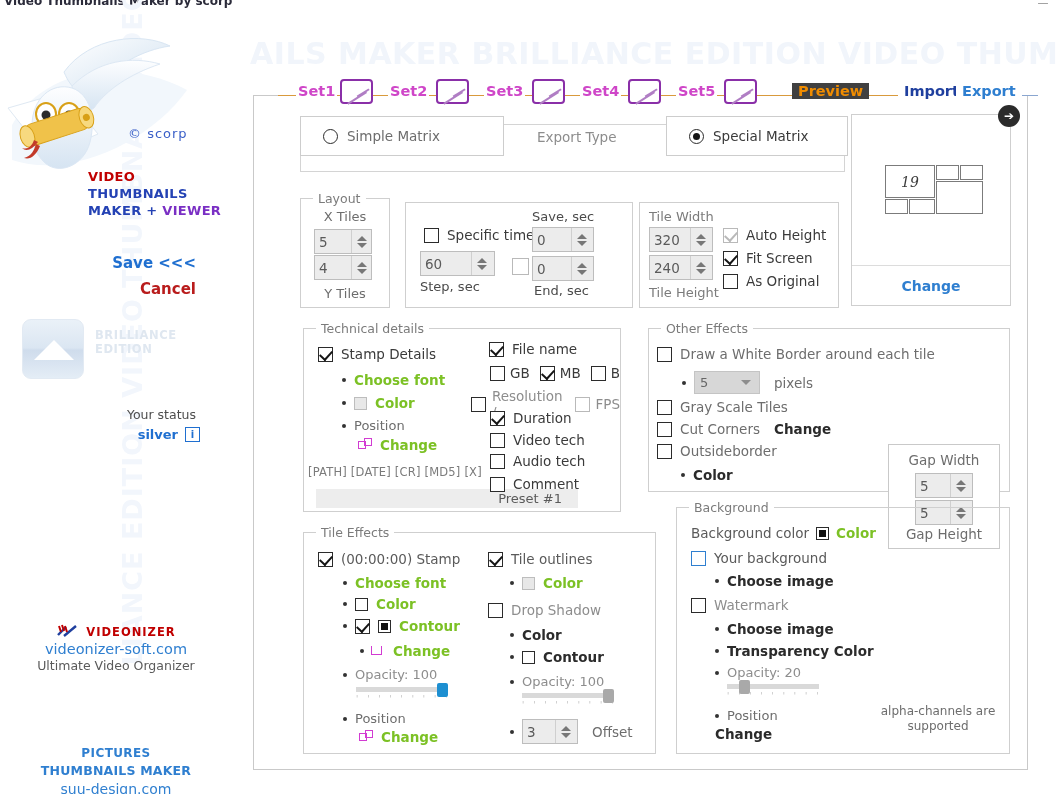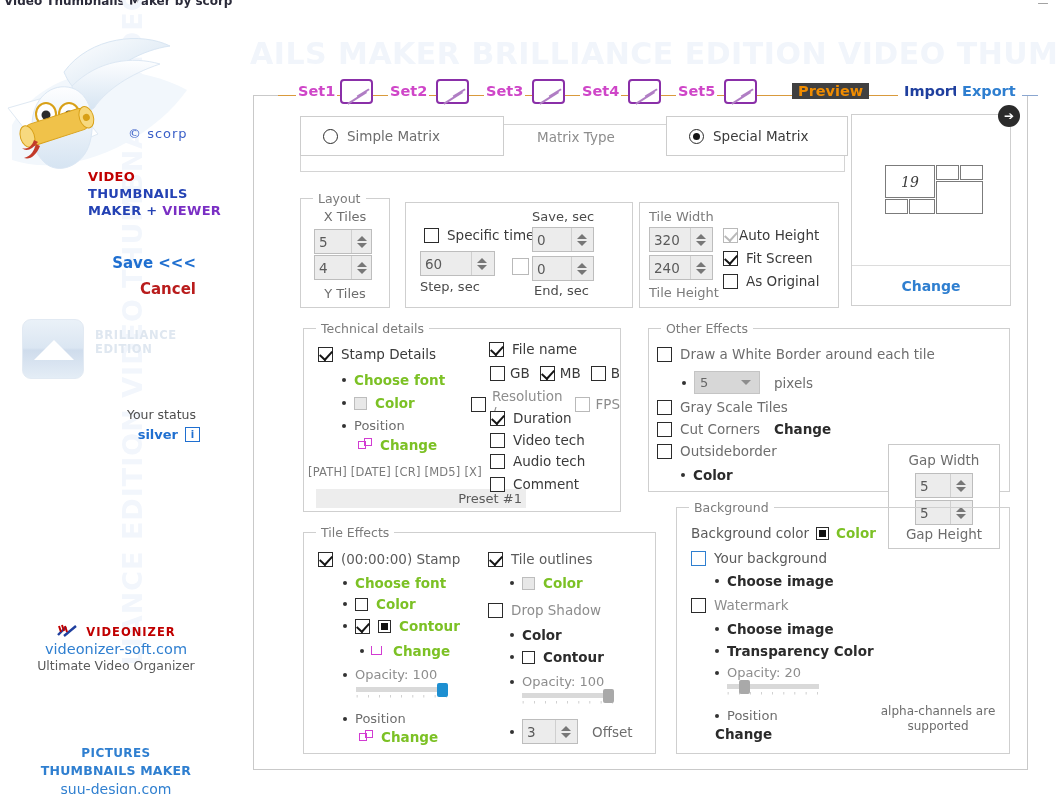--- a/index.html
+++ b/index.html
@@ -155,22 +155,22 @@
 
   .slider{ position:relative; width:92px; height:9px; }
   .slider .track{ position:absolute; left:0; top:2px; width:92px; height:5px; background:#d9d9d9;}
   .slider .knob{ position:absolute; top:-2px; width:11px;height:14px; background:#1d8fd1; border-radius:2px;}
   .slider .knob.gray{ background:#a9a9a9; }
   .ticks{ font-size:8px; color:#bdbdbd; letter-spacing:3.2px; line-height:7px; margin-top:2px;}
 
   .posico{ width:15px;height:14px; position:relative; display:inline-block; flex:none;}
   .posico b{ position:absolute; border:1.5px solid #d23bd2; }
 
-  .presetbar{ position:absolute; left:12px; top:160px; width:210px; height:19px; background:#ededed;
-              display:flex; align-items:center; justify-content:flex-end; padding-right:4px;
+  .presetbar{ position:absolute; left:12px; top:160px; width:262px; height:19px; background:#ededed;
+              display:flex; align-items:center; justify-content:flex-end; padding-right:16px;
               font-size:13px; color:#5a5a5a;}
   .pathrow{ position:absolute; left:4px; top:136px; font-size:11.5px; color:#7b7b7b; letter-spacing:.2px;}
 </style>
 </head>
 <body>
 
 <div class="titlebar">
   <div class="ttxt">Video Thumbnails Maker by scorp</div>
   <div class="minbtn">—</div>
 </div>
@@ -304,21 +304,21 @@
   <div class="tab-prev" style="left:514px;">Preview</div>
   <div class="tab-imp" style="left:620px;">Import</div>
   <div class="tab-exp" style="left:678px;">Export</div>
 </div>
 
 <div class="mtwrap">
   <div class="mtbox" style="left:-1px;width:204px;padding-left:22px;gap:9px;">
     <span class="radio"></span>
     <span style="font-size:13.5px;color:#6d6d6d;">Simple Matrix</span>
   </div>
-  <div class="mtlabel">Matrix Type</div>
+  <div class="mtlabel">Export Type</div>
   <div class="mtbox" style="left:365px;width:182px;padding-left:22px;gap:9px;">
     <span class="radio on"></span>
     <span style="font-size:13.5px;color:#3a3a3a;text-align:right;">Special Matrix</span>
   </div>
 </div>
 
 <div class="gb" style="left:300px;top:198px;width:90px;height:110px;">
   <div class="gbt">Layout</div>
   <div style="position:absolute;left:0;top:10px;width:100%;text-align:center;font-size:13px;color:#6d6d6d;">X Tiles</div>
   <div class="spin" style="position:absolute;left:13px;top:30px;">
@@ -382,21 +382,21 @@
   </div>
   <div class="spin" style="position:absolute;left:9px;top:52px;width:64px;">
     <span class="val" style="width:40px;">240</span>
     <span class="arrows">
         <i class="up"></i>
         <i class="dn"></i>
       </span>
   </div>
   <div style="position:absolute;left:9px;top:82px;font-size:13px;color:#7b7b7b;">Tile Height</div>
 
-  <div class="row" style="position:absolute;left:83px;top:24px;gap:1px;justify-content:center;">
+  <div class="row" style="position:absolute;left:83px;top:24px;gap:8px;justify-content:center;">
     <span class="cb on light"></span>
     <span style="font-size:13.5px;color:#3a3a3a;">Auto Height</span>
   </div>
   <div class="row" style="position:absolute;left:83px;top:47px;gap:8px;">
     <span class="cb on"></span>
     <span style="font-size:13.5px;color:#3a3a3a;">Fit Screen</span>
   </div>
   <div class="row" style="position:absolute;left:83px;top:70px;gap:8px;">
     <span class="cb"></span>
     <span style="font-size:13.5px;color:#3a3a3a;">As Original</span>

